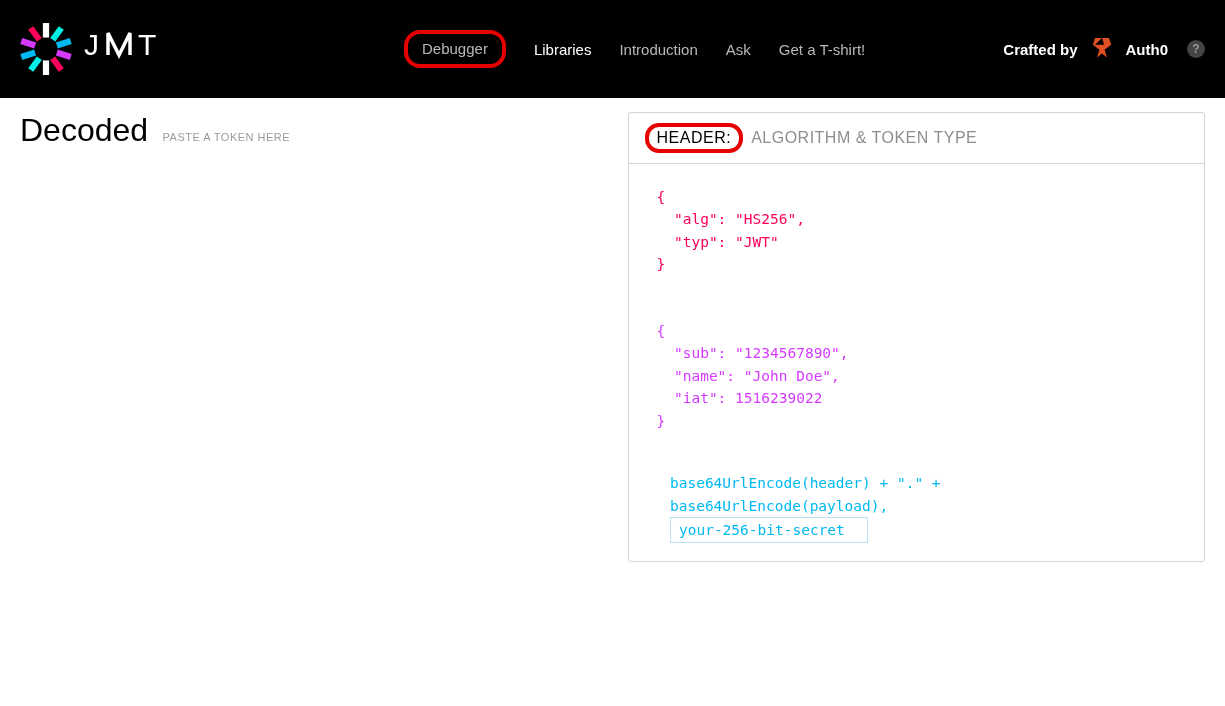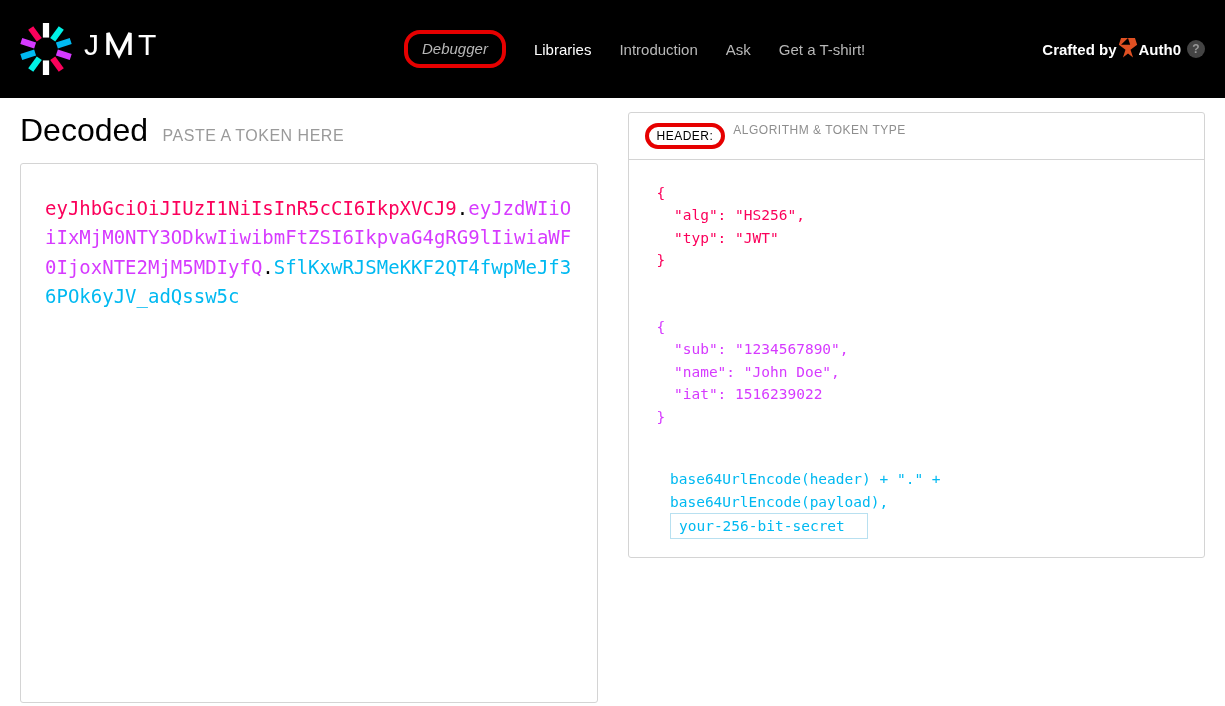--- a/index.html
+++ b/index.html
@@ -6,49 +6,49 @@
     body { font-family: -apple-system, BlinkMacSystemFont, "Segoe UI", Helvetica, Arial, sans-serif; background: #fff; width: 1225px; }
     
     
     .header { background: #000; height: 98px; display: flex; align-items: center; padding: 0 20px; }
     .logo-area { display: flex; align-items: center; gap: 12px; }
     .logo-icon { width: 52px; height: 52px; position: relative; }
     .logo-text { color: #fff; font-size: 32px; font-weight: 400; letter-spacing: 2px; font-family: "Helvetica Neue", Arial, sans-serif; }
     .nav { display: flex; gap: 28px; margin-left: 220px; align-items: center; }
     .nav-item { color: #b8b8b8; font-size: 15px; cursor: pointer; }
     .nav-item.active-bold { color: #fff; font-weight: 400; }
-    .crafted { margin-left: auto; display: flex; align-items: center; gap: 0; color: #fff; font-size: 15px; font-weight: 600; }
+    .crafted { margin-left: auto; display: flex; align-items: center; gap: 13px; color: #fff; font-size: 15px; font-weight: 600; }
     .auth0-icon { width: 22px; height: 22px; }
     .help-icon { width: 18px; height: 18px; background: #444; border-radius: 50%; color: #999; font-size: 12px; display: flex; align-items: center; justify-content: center; margin-left: 6px; }
 
     
     .ring { border: 4px solid #e60000; border-radius: 16px; padding: 4px 10px; display: inline-block; }
-    .nav .ring { padding: 6px 14px; font-style: italic; }
+    .nav .ring { padding: 6px 14px; }
     .ring .nav-item { color: #b8b8b8; }
 
     
     .main { display: flex; padding: 14px 20px 0 20px; gap: 0; }
     .col { flex: 1; }
     .col-left { margin-right: 30px; }
     .section-title { font-size: 32px; font-weight: 400; color: #000; display: inline-block; }
-    .section-sub { font-size: 16px; color: #9a9a9a; letter-spacing: 0.5px; margin-left: 10px; text-transform: uppercase; text-align: center; }
+    .section-sub { font-size: 11px; color: #9a9a9a; letter-spacing: 0.5px; margin-left: 10px; text-transform: uppercase; text-align: center; }
     .title-row { margin-bottom: 14px; }
 
     
     .encoded-box { border: 1px solid #d4d4d4; border-radius: 3px; padding: 30px 24px; height: 540px; font-family: "Menlo", "Consolas", monospace; font-size: 19px; line-height: 1.55; word-break: break-all; }
     .tok-dot { color: #000; }
     
     
     .tok-h { color: #fb015b; }
     .tok-p { color: #d63aff; }
     .tok-s { color: #00b9f1; }
 
     
     .decoded-stack { border: 1px solid #d4d4d4; border-radius: 3px; }
-    .sec-header { border-bottom: 1px solid #d4d4d4; padding: 10px 16px; font-size: 12px; letter-spacing: 0.5px; color: #8e8e8e; display: flex; gap: 8px; }
+    .sec-header { border-bottom: 1px solid #d4d4d4; padding: 10px 16px; font-size: 16px; letter-spacing: 0.5px; color: #8e8e8e; display: flex; align-items: center; gap: 8px; }
     .sec-header .label-strong { color: #000; }
     .sec-header .ring { padding: 2px 8px; border-width: 4px; border-radius: 14px; }
     .sec-body { padding: 22px 28px; font-family: "Menlo", "Consolas", monospace; font-size: 14.5px; line-height: 1.55; }
     .sec-body.red pre { color: #fb015b; }
     .sec-body.purple pre { color: #d63aff; }
     .sec-body.blue { color: #00b9f1; padding: 18px 24px 18px 24px; }
     .sec-divider { border-top: 1px solid #d4d4d4; }
     .sig-line { white-space: pre; }
     .secret-input { border: 1px solid #b8e0f0; background: #fff; color: #00b9f1; font-family: inherit; font-size: 14.5px; padding: 4px 8px; width: 198px; }
     .ring-wide { border: 4px solid #e60000; border-radius: 16px; padding: 3px 12px; display: inline-block; }
@@ -111,21 +111,20 @@
   </div>
 </div>
 
 <div class="main">
 
   <div class="col col-left">
     <div class="title-row">
       <span class="section-title">Decoded</span>
       <span class="section-sub">PASTE A TOKEN HERE</span>
     </div>
-    <div class="encoded-box"><span class="tok-h">eyJhbGciOiJIUzI1NiIsInR5cCI6IkpXVCJ9</span><span class="tok-dot">.</span><span class="tok-p">eyJzdWIiOiIxMjM0NTY3ODkwIiwibmFtZSI6IkpvaG4gRG9lIiwiaWF0IjoxNTE2MjM5MDIyfQ</span><span class="tok-dot">.</span><span class="tok-s">SflKxwRJSMeKKF2QT4fwpMeJf36POk6yJV_adQssw5c</span></div>
   </div>
 
   <div class="col">
     <div class="decoded-stack">
 
       <div class="sec-header">
         <span class="ring">
           <span class="label-strong">HEADER:</span>
         </span>
         <span>ALGORITHM &amp; TOKEN TYPE</span>

